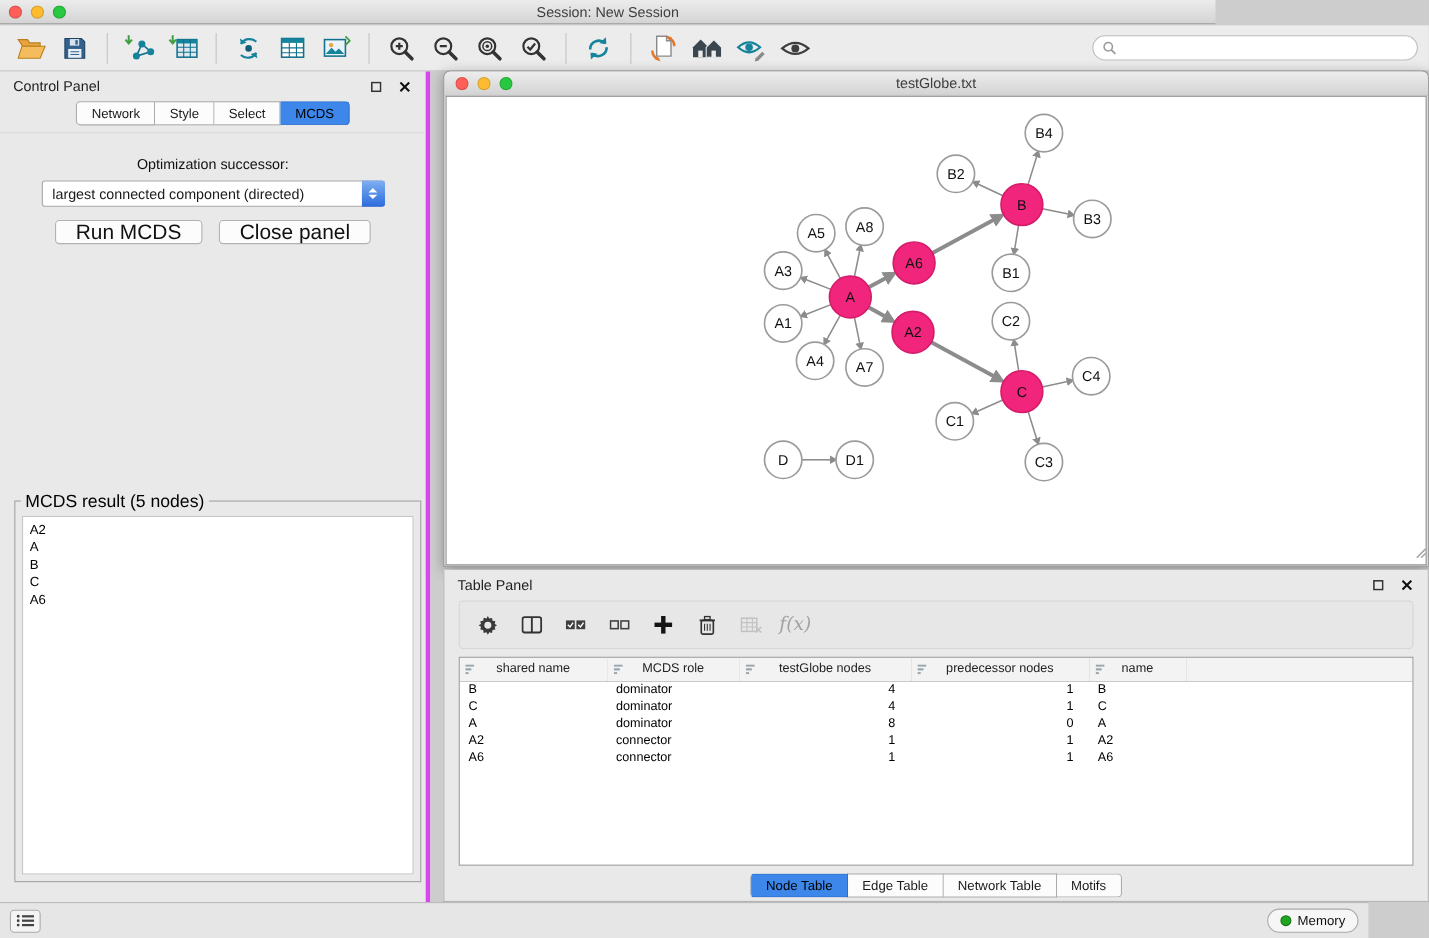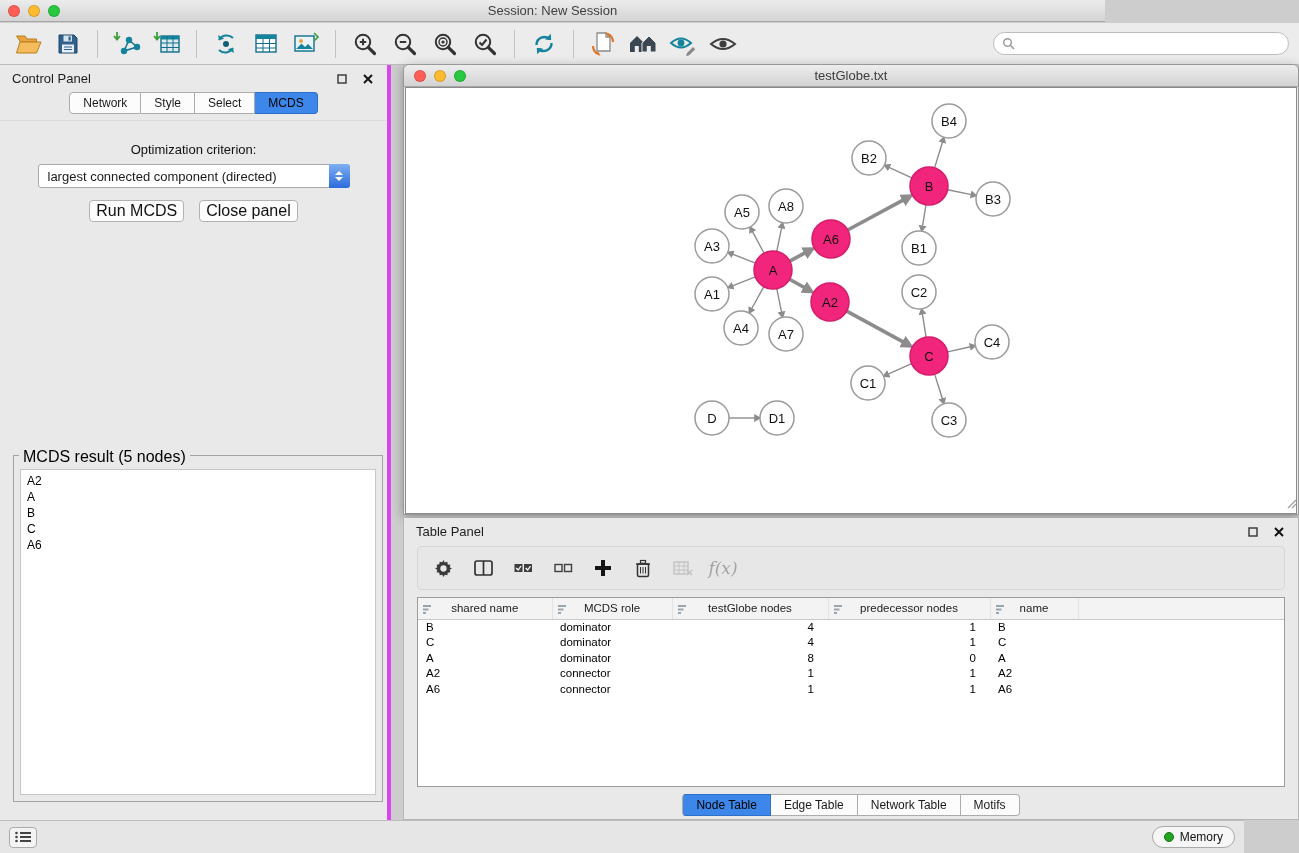--- a/index.html
+++ b/index.html
@@ -53,21 +53,21 @@
   .dropdown { margin:7px auto 0; width:312px; height:24px; background:#FFF;
     border:1px solid #A9A9A9; border-radius:3px; position:relative;
     display:flex; align-items:center; font-size:13px; padding:0 24px 0 9px; }
   .dd-btn { position:absolute; right:-1px; top:-1px; width:21px; height:24px;
     background:linear-gradient(#7FB0F2,#2C6BDD); border-radius:0 3px 3px 0;
     display:flex; flex-direction:column; align-items:center; justify-content:center; gap:2px; }
   .dd-up { width:0; height:0; border-left:4px solid transparent; border-right:4px solid transparent; border-bottom:4px solid #FFF; }
   .dd-down { width:0; height:0; border-left:4px solid transparent; border-right:4px solid transparent; border-top:4px solid #FFF; }
 
   .cp-buttons { display:flex; justify-content:center; gap:15px; margin-top:12px; }
-  .cp-btn { font-size:16px; height:22px; padding:0 6px; background:#FCFCFC;
+  .cp-btn { font-size:19px; height:22px; padding:0 18px; background:#FCFCFC;
     border:1px solid #B2B2B2; border-radius:4px; color:#111; }
 
   .result-box { position:absolute; left:13px; top:390px; width:370px; height:347px;
     border:1px solid #A3A3A3; }
   .result-legend { position:absolute; top:-8px; left:5px; background:#E9E9E9;
     padding:0 4px; font-size:16px; color:#000; }
   .result-inner { position:absolute; left:6px; top:13px; right:6px; bottom:6px;
     background:#FFF; border:1px solid #C6C6C6; overflow:hidden; padding:3px 2px; }
   .result-item { font-size:12px; line-height:16px; padding-left:4px; color:#000; }
 
@@ -299,21 +299,21 @@
     </span>
   </div>
   <div class="cp-tabs-wrap">
     <div class="segline">
         <button class="seg">Network</button>
         <button class="seg">Style</button>
         <button class="seg">Select</button>
         <button class="seg active">MCDS</button>
       </div>
   </div>
-  <div class="opt-label">Optimization criterion:</div>
+  <div class="opt-label">Optimization successor:</div>
   <div class="dropdown">
     <span>largest connected component (directed)</span>
     <span class="dd-btn">
         <span class="dd-up"></span>
         <span class="dd-down"></span>
       </span>
   </div>
   <div class="cp-buttons">
     <button class="cp-btn">Run MCDS</button>
     <button class="cp-btn">Close panel</button>

